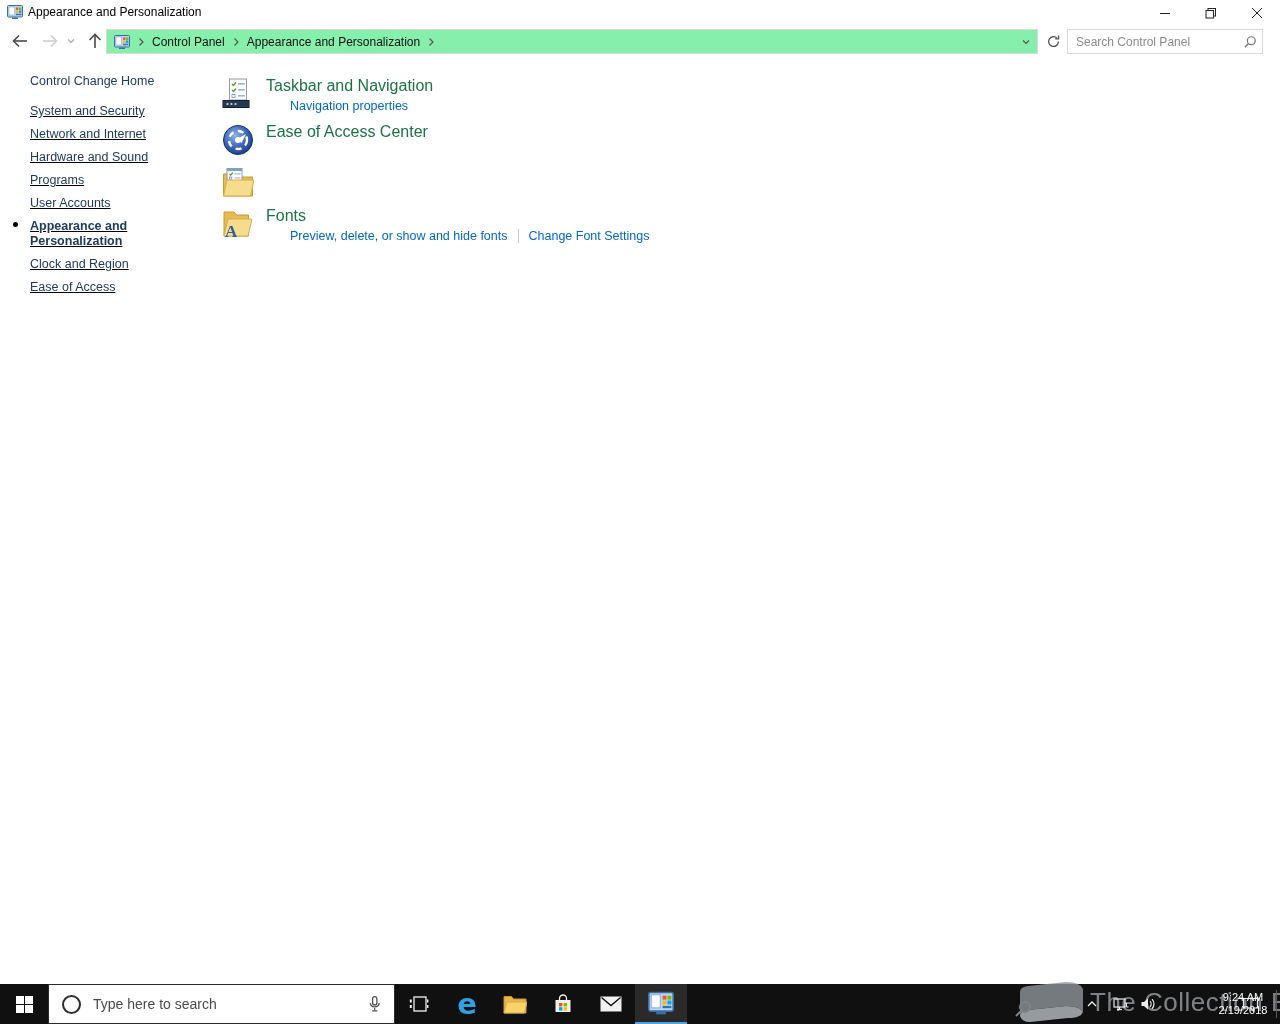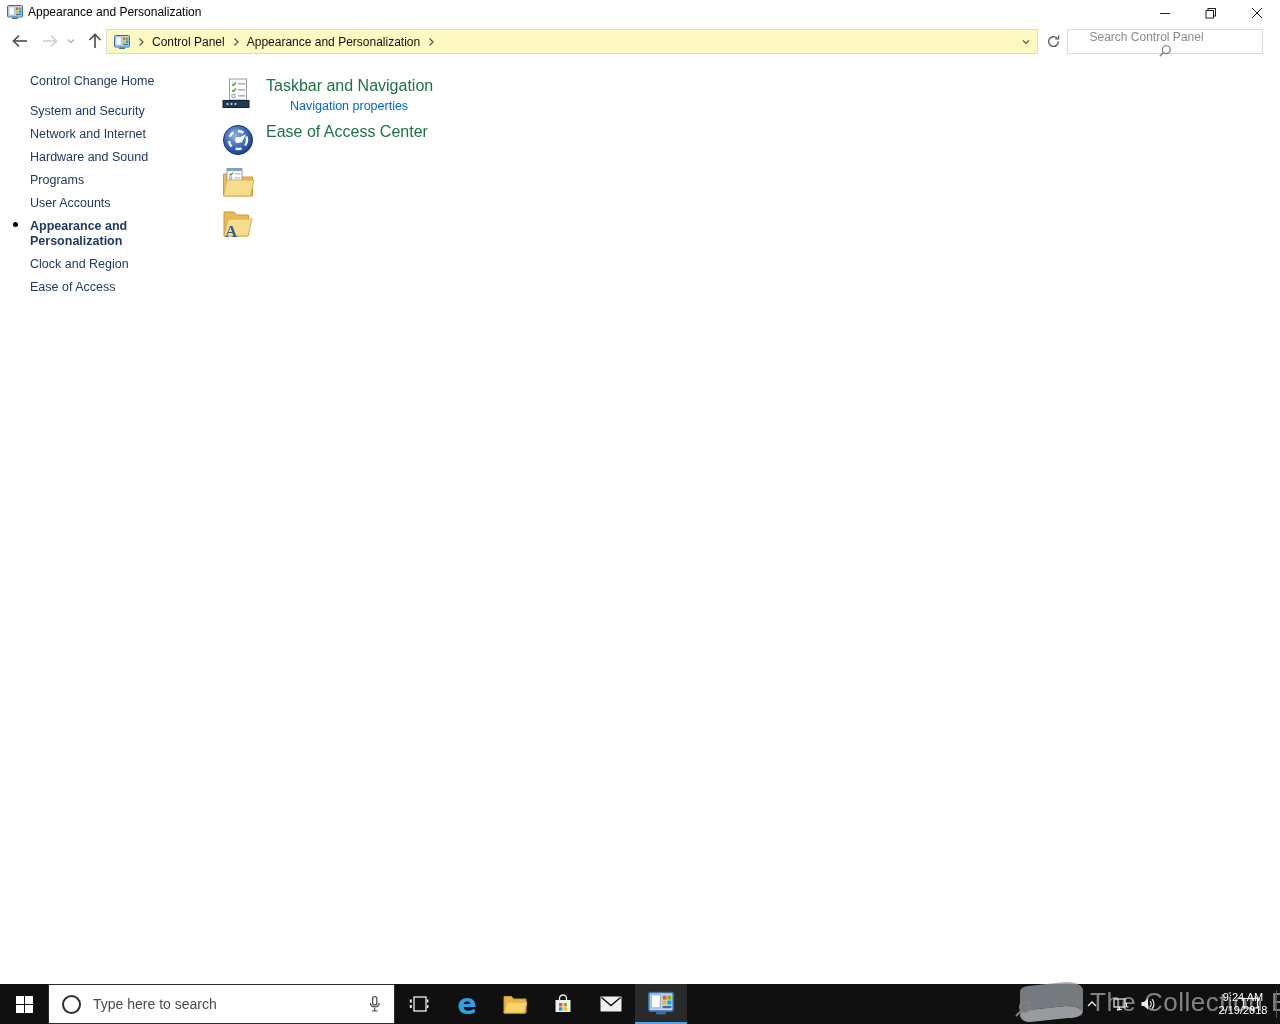--- a/index.html
+++ b/index.html
@@ -21,36 +21,36 @@
   .win-btn{width:46px;height:26px;display:flex;align-items:center;justify-content:center;cursor:default;}
   .win-btn svg{display:block;}
 
   
   .navbar{position:absolute;top:24px;left:0;width:1280px;height:34px;background:#fff;}
   .nav-btn{position:absolute;top:4px;width:26px;height:26px;display:flex;align-items:center;justify-content:center;}
   .nav-back{left:7px;}
   .nav-fwd{left:37px;}
   .nav-hist{left:63px;width:16px;}
   .nav-up{left:82px;}
-  .addressbar{position:absolute;left:106px;top:5px;width:932px;height:25px;border:1px solid #d9d9d9;background:#fef9c3;display:flex;align-items:center;}
+  .addressbar{position:absolute;left:106px;top:5px;width:932px;height:25px;border:1px solid #d9d9d9;background:#86efac;display:flex;align-items:center;}
   .addr-icon{width:16px;height:16px;margin-left:7px;flex:none;}
   .crumb-chev{margin:0 7px;flex:none;display:flex;}
   .crumb{font-size:12px;color:#111;white-space:nowrap;}
   .addr-spacer{flex:1;}
   .addr-drop{width:22px;display:flex;justify-content:center;align-items:center;height:100%;}
   .refresh-btn{position:absolute;left:1042px;top:5px;width:22px;height:25px;display:flex;align-items:center;justify-content:center;}
-  .searchbar{position:absolute;left:1067px;top:5px;width:196px;height:25px;border:1px solid #d9d9d9;background:#fff;display:flex;align-items:center;flex-direction:column;}
+  .searchbar{position:absolute;left:1067px;top:5px;width:196px;height:25px;border:1px solid #d9d9d9;background:#fff;display:flex;align-items:center;}
   .searchbar input{flex:1;border:0;outline:0;font-size:12px;padding:0 4px 0 8px;font-family:"Liberation Sans",sans-serif;color:#333;min-width:0;}
   .searchbar input::placeholder{color:#8a8a8a;}
   .search-glyph{width:24px;display:flex;justify-content:center;align-items:center;flex:none;}
 
   
   .sidebar{position:absolute;left:0;top:58px;width:212px;}
   .sidebar-home{margin:16px 0 0 30px;font-size:12.5px;color:var(--sidebar-text);cursor:pointer;}
-  .sidebar ul{list-style:none;margin:12px 0 0 30px;width:158px;}
+  .sidebar ul{list-style:none;margin:12px 0 0 30px;width:158px;text-decoration:underline;}
   .sidebar li{position:relative;padding:4px 0;font-size:12.5px;line-height:15px;color:var(--sidebar-text);cursor:pointer;}
   .sidebar li.active{font-weight:bold;}
   .sidebar li.active .bullet{position:absolute;left:-17px;top:7px;width:5px;height:5px;border-radius:50%;background:#000;}
 
   
   .main{position:absolute;left:222px;top:76px;width:840px;}
   .category{display:flex;gap:12px;margin-bottom:8px;}
   .cat-icon{width:32px;height:32px;flex:none;margin-top:2px;}
   .cat-title{font-size:16px;line-height:20px;font-weight:400;color:var(--category-title-green);cursor:pointer;}
   .cat-links{margin-top:2px;display:flex;align-items:center;height:16px;margin-left:24px;}
@@ -268,20 +268,28 @@
       <path d="M1.5 30 L5 14 h27 l-3.5 16 Z" fill="#f6dd8d" stroke="#d3af50"></path>
     </svg>
   </div>
 
   <div class="category">
     <svg class="cat-icon" viewBox="0 0 32 32">
       <path d="M2 4 h10 l2.5 3 h12 v21 h-24.5 Z" fill="#e8bb55" stroke="#c79a34"></path>
       <path d="M2 28 L6 11 h24 l-4 17 Z" fill="#f6dd8d" stroke="#d3af50"></path>
       <text x="3" y="29" font-size="17" font-family="Liberation Serif, serif" font-weight="bold" fill="#2d5b9e">A</text>
     </svg>
+    <div class="cat-body">
+      <div class="cat-title">Fonts</div>
+      <div class="cat-links">
+        <span class="cat-link">Preview, delete, or show and hide fonts</span>
+        <span class="link-div"></span>
+        <span class="cat-link">Change Font Settings</span>
+      </div>
+    </div>
   </div>
 
 </div>
 
 <div class="taskbar">
 
   <div class="tb-btn tb-start">
     <svg width="17" height="17" viewBox="0 0 17 17">
       <rect x="0" y="0" width="8" height="8" fill="#fff"></rect>
       <rect x="9" y="0" width="8" height="8" fill="#fff"></rect>

